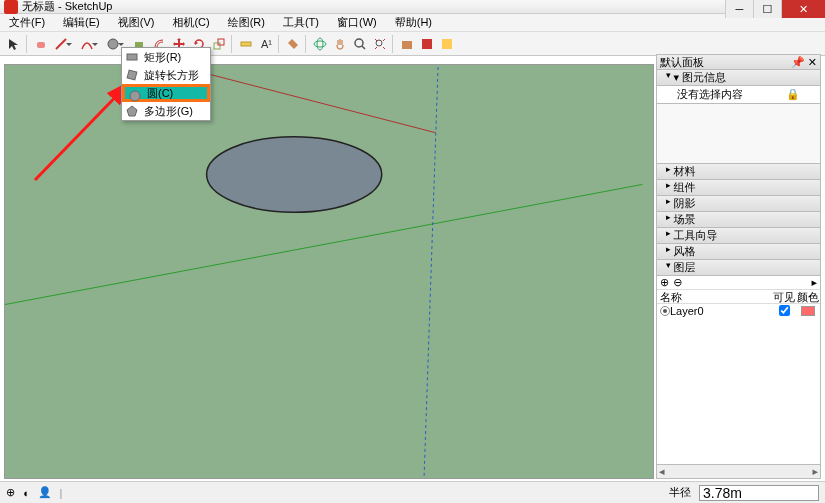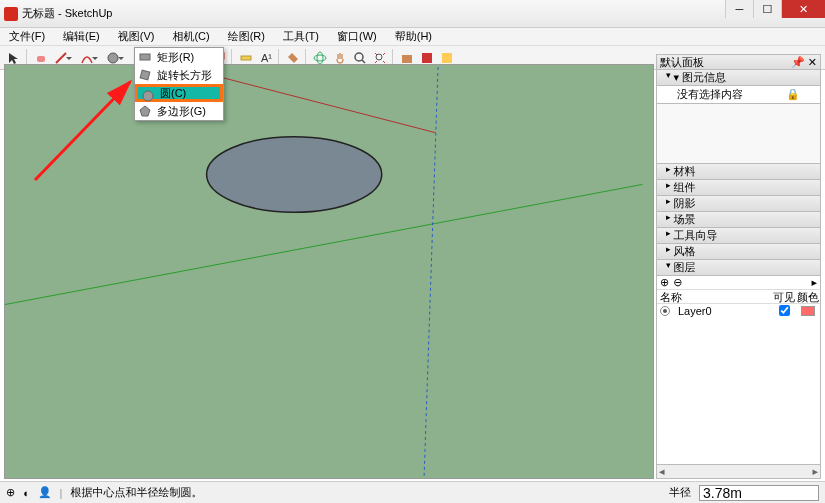--- a/index.html
+++ b/index.html
@@ -1,47 +1,47 @@
 <!DOCTYPE html>
 <html><head>
 <meta charset="utf-8">
 <style>
 *{margin:0;padding:0;box-sizing:border-box;font-family:"Microsoft YaHei",SimSun,Arial,sans-serif;font-size:11px;user-select:none}
 body{width:825px;height:503px;background:#fff;overflow:hidden;position:relative}
-.titlebar{height:28px;background:linear-gradient(#f8f8f8,#e8e8e8);border-bottom:1px solid #ccc;display:flex;align-items:center;padding-left:4px;position:relative}
+.titlebar{height:14px;background:linear-gradient(#f8f8f8,#e8e8e8);border-bottom:1px solid #ccc;display:flex;align-items:center;padding-left:4px;position:relative}
 .titlebar .ico{width:14px;height:14px;background:#d52b1e;margin-right:4px;border-radius:2px}
 .winbtns{position:absolute;right:0;top:0;display:flex}
 .winbtns div{width:28px;height:18px;display:flex;align-items:center;justify-content:center;border-left:1px solid #ccc;background:#eee}
 .winbtns .close{background:#c9302c;color:#fff;width:44px}
 .menubar{height:18px;background:#f4f4f4;border-bottom:1px solid #ddd;display:flex;align-items:center;padding-left:4px;gap:8px}
 .menubar span{padding:1px 5px;cursor:default}
 .toolbar{height:24px;background:#f4f4f4;border-bottom:1px solid #c8c8c8;display:flex;align-items:center;padding-left:4px;gap:2px}
 .toolbar .tb{width:18px;height:18px;display:flex;align-items:center;justify-content:flex-end;cursor:pointer;border:1px solid transparent;position:relative}
 .toolbar .tb.hasdd::after{content:"";position:absolute;right:-4px;top:7px;border:3px solid transparent;border-top-color:#555}
 .toolbar .tb.hasdd{margin-right:6px}
 .toolbar .sep{width:1px;height:18px;background:#ccc;margin:0 2px}
 .viewport{position:absolute;left:4px;top:64px;right:171px;bottom:24px;background:#8cb18c;border:1px solid #999;overflow:hidden}
-.dropdown{position:absolute;left:134px;top:47px;width:90px;background:#fff;border:1px solid #999;box-shadow:2px 2px 4px rgba(0,0,0,0.25);z-index:10}
+.dropdown{position:absolute;left:121px;top:47px;width:90px;background:#fff;border:1px solid #999;box-shadow:2px 2px 4px rgba(0,0,0,0.25);z-index:10}
 .dropdown .dditem{height:18px;display:flex;align-items:center;padding-left:22px;position:relative;cursor:default}
 .dropdown .dditem.hl{background:#14b8a6;border:3px solid #f97316}
 .dropdown .ddico{position:absolute;left:3px;top:2px;width:14px;height:14px;display:flex;align-items:center;justify-content:center}
 .rightpanel{position:absolute;right:4px;top:54px;width:165px;bottom:24px;display:flex;flex-direction:column}
 .panel-title{height:16px;background:linear-gradient(#eee,#ddd);border:1px solid #bbb;display:flex;align-items:center;padding:0 3px;justify-content:space-between;font-size:10px}
 .panel-head{height:16px;background:linear-gradient(#eee,#ddd);border:1px solid #bbb;border-top:none;display:flex;align-items:flex-start;padding:0 9px;font-size:10px;cursor:pointer}
 .panel-head::before{content:"▸";margin-right:3px;font-size:9px}
 .panel-head.open::before{content:"▾"}
 .info-body{height:18px;border:1px solid #bbb;border-top:none;display:flex;align-items:center;justify-content:space-between;padding:0 20px;font-size:10px}
 .layers{flex:1;background:#fff;border:1px solid #bbb;border-top:none;display:flex;flex-direction:column}
 .layers-tools{height:14px;border-bottom:1px solid #ddd;display:flex;align-items:center;gap:4px;padding:0 3px;font-size:10px}
 .layers-header{height:14px;border-bottom:1px solid #ddd;display:flex;font-size:10px}
 .layers-header .c1{flex:1;padding-left:3px}
 .layers-header .c2{width:24px;text-align:center}
 .layers-header .c3{width:24px;text-align:center}
 .layer-row{height:14px;display:flex;align-items:center;font-size:10px}
-.layer-row .c1{flex:1;padding-left:3px;display:flex;align-items:center;gap:8px}
+.layer-row .c1{flex:1;padding-left:3px;display:flex;align-items:center;gap:0}
 .layer-row .c2{width:24px;text-align:center}
 .layer-row .c3{width:24px;display:flex;align-items:center;justify-content:center}
 .color-swatch{width:14px;height:10px;background:#ff6b6b;border:1px solid #999}
 .statusbar{position:absolute;left:0;bottom:0;right:0;height:22px;background:#f0f0f0;border-top:1px solid #ccc;display:flex;align-items:center;padding:0 6px;gap:8px;font-size:11px}
 .statusbar .spacer{flex:1}
 .statusbar input{width:120px;height:16px;border:1px solid #999;padding:0 3px;background:#fff;font-size:14px}
 .radio{width:10px;height:10px;border:1px solid #888;border-radius:50%;display:inline-block}
 .radio.filled::after{content:"";display:block;width:4px;height:4px;background:#555;border-radius:50%;margin:2px}
 svg{display:block}
 .arrow-annotation{position:absolute;z-index:5;pointer-events:none}
@@ -299,17 +299,16 @@
       <span>◂</span>
       <span>▸</span>
     </div>
 </div>
 
 <div class="statusbar">
   <span>⊕</span>
   <span>◐</span>
   <span>👤</span>
   <span style="color:#999">|</span>
-  <span>根据中心点和半径绘制圆。</span>
   <div class="spacer"></div>
   <span>半径</span>
   <input type="text" value="3.78m" style="">
 </div>
 
 </body></html>

